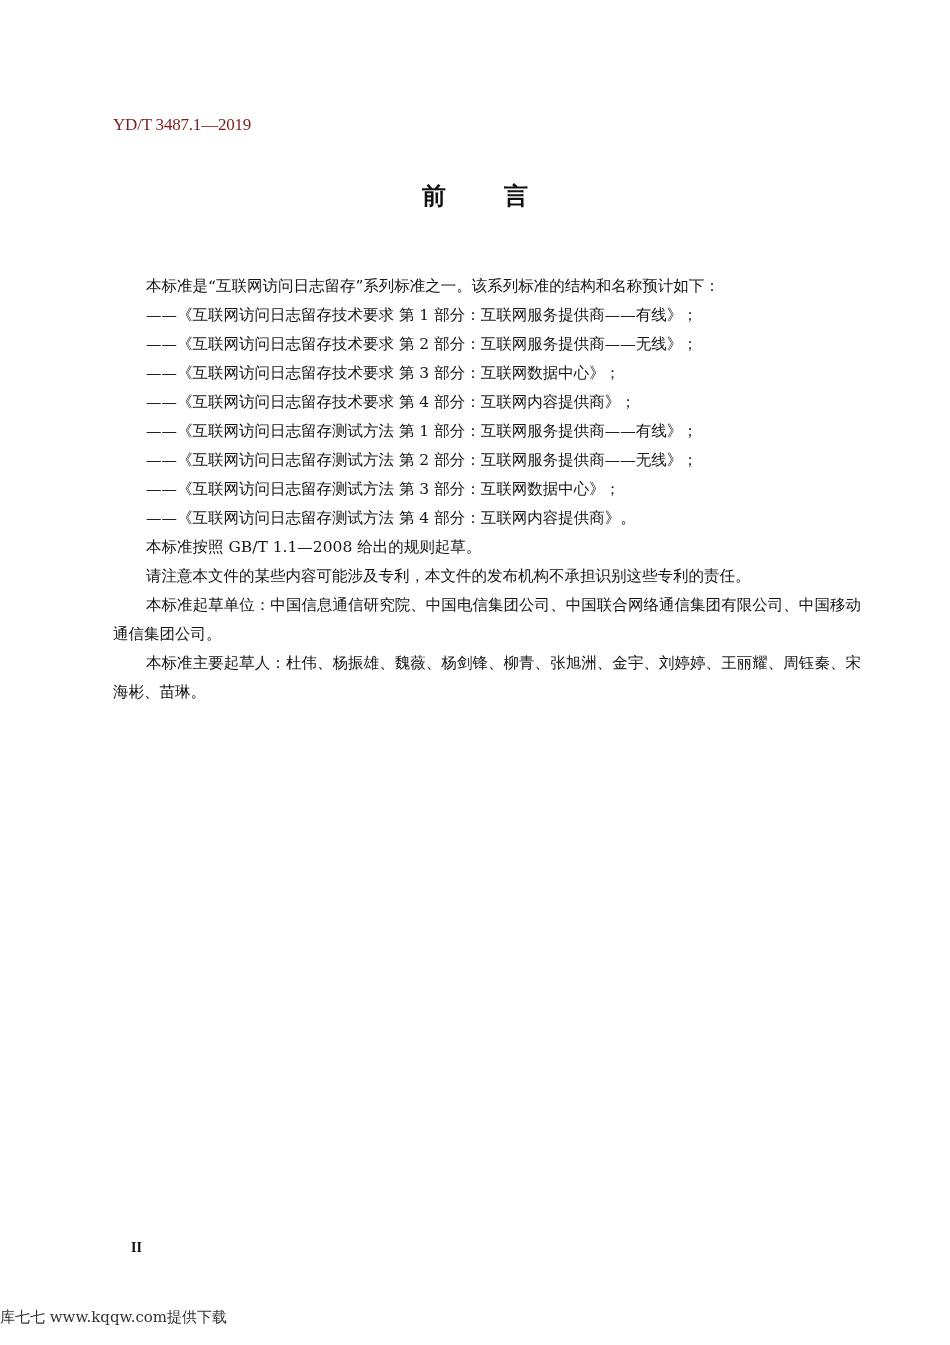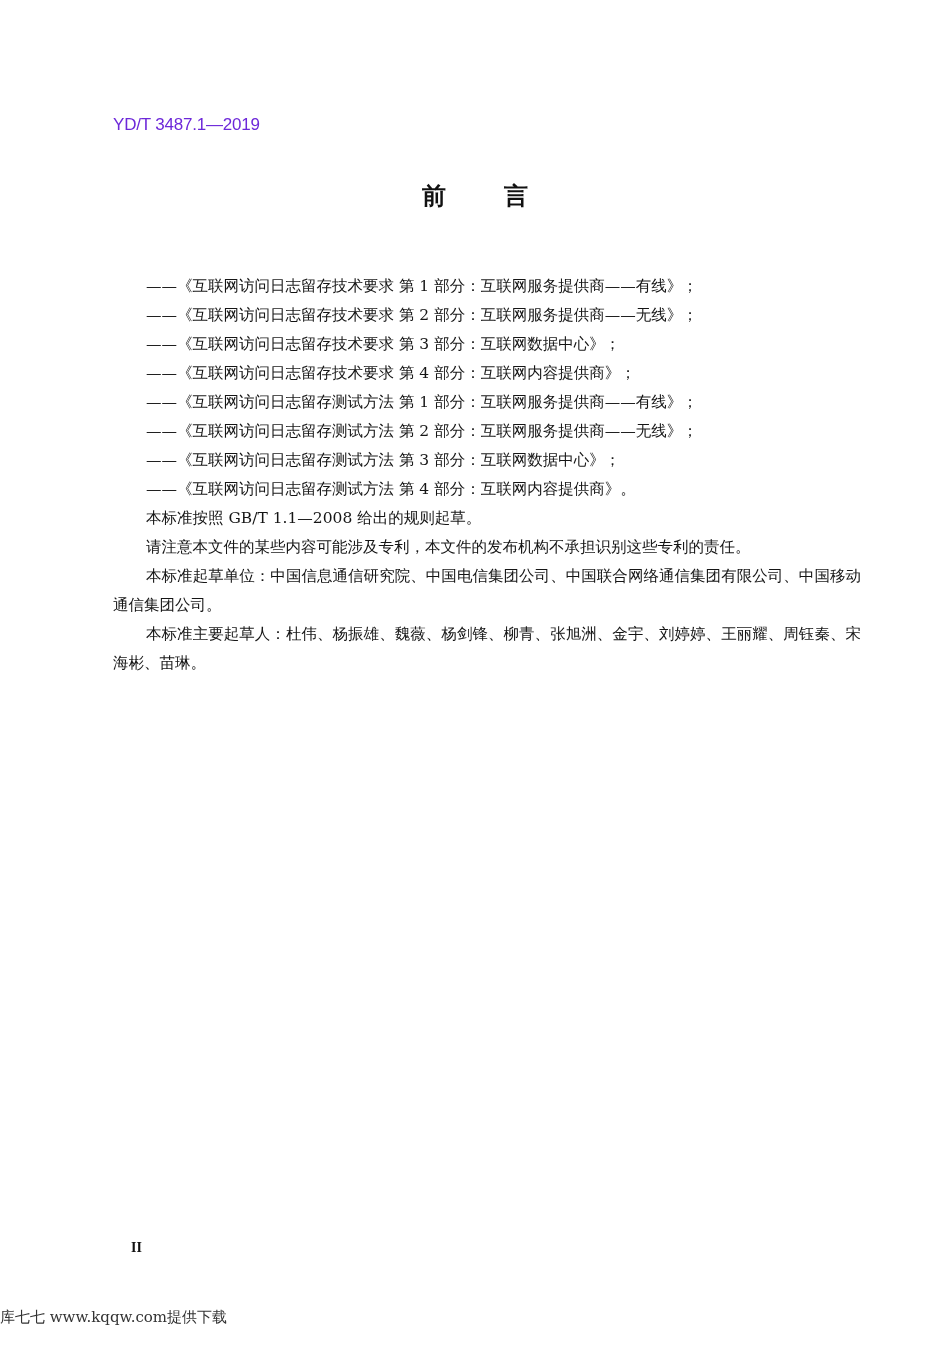--- a/index.html
+++ b/index.html
@@ -12,24 +12,24 @@
       height: 1345px;
       position: relative;
       overflow: hidden;
       color: #111111;
       font-family: "DejaVu Serif", "Liberation Serif", serif;
     }
     .std-code {
       position: absolute;
       left: 113px;
       top: 115px;
-      font-family: Liberation Sans, sans-serif;
+      font-family: Liberation Serif, serif;
       font-size: 17px;
       letter-spacing: -0.2px;
-      color: #6d28d9;
+      color: #7f1d1d;
     }
     .title {
       position: absolute;
       left: 0;
       width: 950px;
       top: 180px;
       text-align: center;
       font-family: "DejaVu Sans", sans-serif;
       font-weight: bold;
       font-size: 24px;
@@ -80,20 +80,21 @@
 </head>
 <body>
 
 <div class="std-code">YD/T 3487.1—2019</div>
 
 <div class="title">
   <span>前</span><span class="gap"></span><span>言</span>
 </div>
 
 <div class="body">
+  <p class="para">本标准是“互联网访问日志留存”系列标准之一。该系列标准的结构和名称预计如下：</p>
   <div>
     <p class="list-item">——《互联网访问日志留存技术要求 第 1 部分：互联网服务提供商——有线》；</p>
     <p class="list-item">——《互联网访问日志留存技术要求 第 2 部分：互联网服务提供商——无线》；</p>
     <p class="list-item">——《互联网访问日志留存技术要求 第 3 部分：互联网数据中心》；</p>
     <p class="list-item">——《互联网访问日志留存技术要求 第 4 部分：互联网内容提供商》；</p>
     <p class="list-item">——《互联网访问日志留存测试方法 第 1 部分：互联网服务提供商——有线》；</p>
     <p class="list-item">——《互联网访问日志留存测试方法 第 2 部分：互联网服务提供商——无线》；</p>
     <p class="list-item">——《互联网访问日志留存测试方法 第 3 部分：互联网数据中心》；</p>
     <p class="list-item">——《互联网访问日志留存测试方法 第 4 部分：互联网内容提供商》。</p>
   </div>

